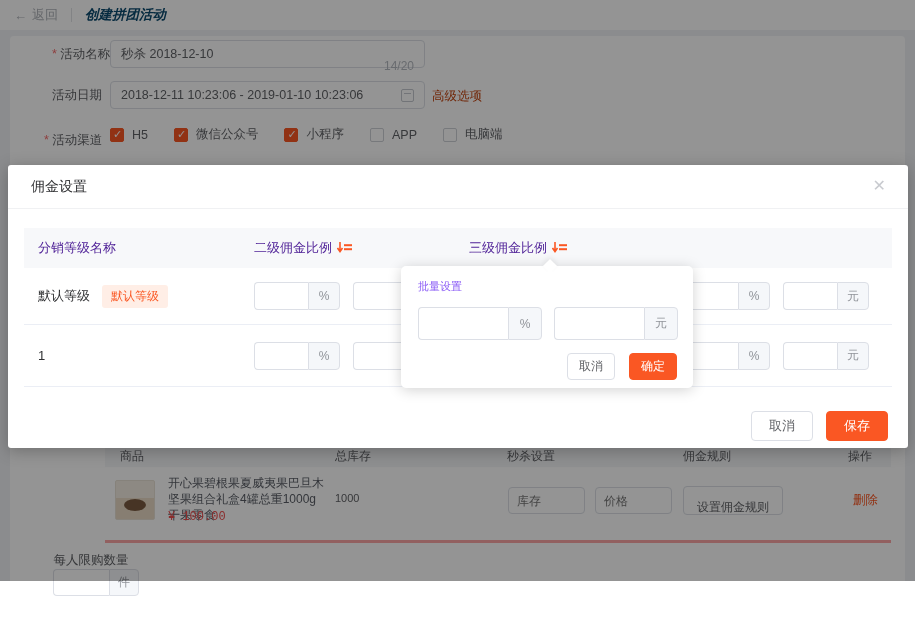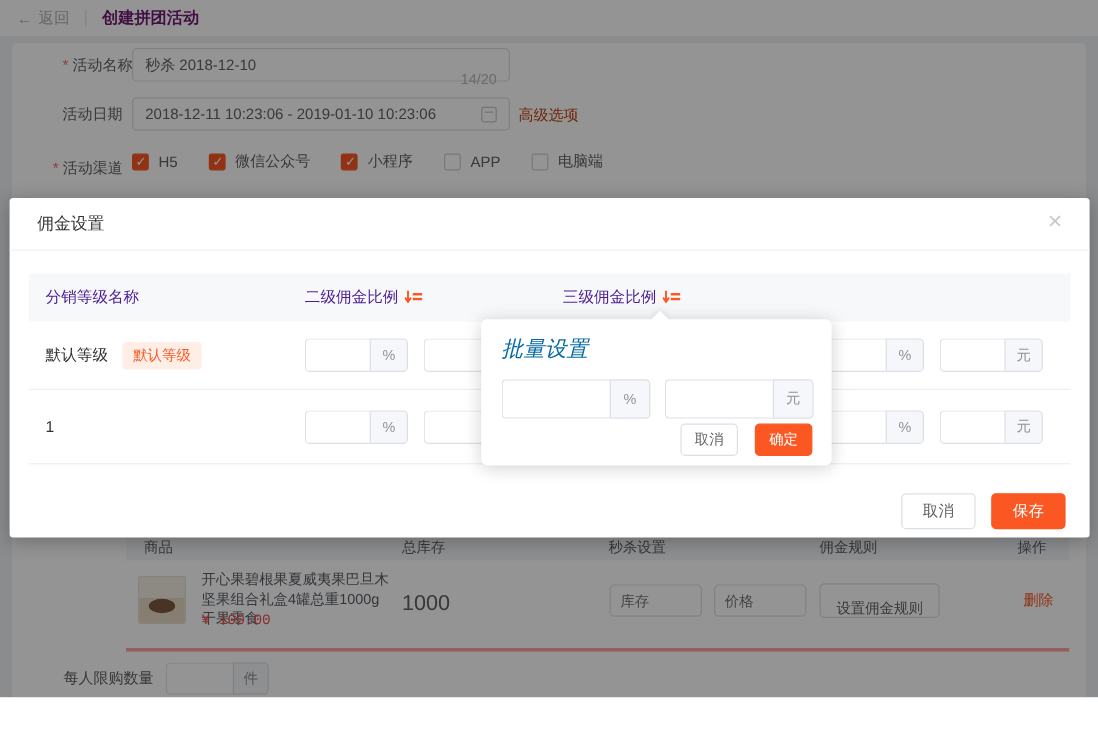--- a/index.html
+++ b/index.html
@@ -3,21 +3,21 @@
 <meta charset="utf-8">
 <style>
   * { margin:0; padding:0; box-sizing:border-box; }
   html,body { width:915px; height:621px; background:#fff; font-family:"Liberation Sans","DejaVu Sans",sans-serif; overflow:hidden; }
   .app { position:absolute; left:0; top:0; width:915px; height:581px; background:#f0f2f5; }
 
   
   .topbar { position:absolute; left:0; top:0; width:100%; height:30px; background:#fff; display:flex; align-items:center; padding-left:14px; }
   .back { color:#aeb2b8; font-size:13px; display:flex; align-items:center; gap:5px; cursor:pointer; }
   .tb-divider { width:1px; height:14px; background:#e0e2e6; margin:0 13px; }
-  .tb-title { color:#701a75; font-size:13.5px; font-weight:bold; }
+  .tb-title { color:#0c4a6e; font-size:13.5px; font-weight:bold;font-style:italic; }
 
   
   .card { position:absolute; left:10px; right:10px; top:36px; bottom:0; background:#fff; border-radius:4px 4px 0 0; }
   .frm-label { position:absolute; font-size:12.5px; color:#606266; }
   .req::before { content:"* "; color:#f56c6c; }
   .txt-input { position:absolute; height:28px; border:1px solid #dcdfe6; border-radius:4px; background:#fff; display:flex; align-items:center; padding:0 10px; font-size:12.5px; color:#606266; }
   .counter { margin-left:auto; color:#b4b8bf; font-size:12px;margin-top:24px; }
   .cal-icon { margin-left:auto; width:13px; height:13px; border:1px solid #c4c8cf; border-radius:2px; position:relative; }
   .cal-icon::before { content:""; position:absolute; left:2px; right:2px; top:3px; height:1px; background:#c4c8cf; }
   .adv-link { position:absolute; color:#c2410c; font-size:12.5px; cursor:pointer; }
@@ -29,26 +29,26 @@
   .chk-box.checked::after { content:"✓"; position:absolute; left:2px; top:-1px; color:#fff; font-size:11px; font-weight:bold; }
 
   
   .ptable-head { position:absolute; left:95px; right:14px; top:407px; height:24px; background:#f5f6f8; }
   .ph { position:absolute; top:5px; font-size:12px; color:#606266; }
   .prow { position:absolute; left:95px; right:14px; top:431px; height:76px; border-bottom:3px solid #fca5a5; }
   .thumb { position:absolute; left:10px; top:13px; width:40px; height:40px; border-radius:2px; background:linear-gradient(180deg,#f3ece2 0 45%,#e8d9c4 45% 100%); border:1px solid #e7e0d4; }
   .thumb::after { content:""; position:absolute; left:8px; top:18px; width:22px; height:12px; border-radius:50%; background:#7a5a40; }
   .pname { position:absolute; left:63px; top:8px; width:158px; font-size:12px; color:#5a5e66; line-height:16px; }
   .pprice { position:absolute; left:63px; top:43px; font-size:12px; color:#ee4f4f;font-family:Liberation Mono, monospace; }
-  .pstock { position:absolute; left:230px; top:25px; font-size:18px; color:#606266; }
+  .pstock { position:absolute; left:230px; top:25px; font-size:11px; color:#606266; }
   .mini-input { position:absolute; top:20px; height:27px; width:77px; border:1px solid #dcdfe6; border-radius:4px; background:#fff; font-size:12px; color:#a8abb2; padding:0 8px; font-family:inherit; }
   .rule-btn { position:absolute; left:578px; top:19px; height:29px; padding:12px 13px; background:#fff; border:1px solid #dcdfe6; border-radius:4px; font-size:12px; color:#606266; font-family:inherit; cursor:pointer; }
   .del-link { position:absolute; left:748px; top:25px; font-size:12.5px; color:#fa5723; cursor:pointer; }
 
-  .limit-row { position:absolute; left:43px; top:516px; display:flex; align-items:center; }
+  .limit-row { position:absolute; left:43px; top:516px; display:flex; align-items:center;flex-direction:column; }
   .limit-label { font-size:12.5px; color:#606266; margin-right:10px; }
   .grp { display:flex; }
   .grp input { border:1px solid #dcdfe6; border-right:none; border-radius:4px 0 0 4px; background:#fff; padding:0 8px; font-family:inherit; font-size:12px; color:#606266; }
   .grp .suffix { border:1px solid #dcdfe6; border-radius:0 4px 4px 0; background:#f5f7fa; color:#909399; font-size:12px; display:flex; align-items:center; justify-content:center; }
   .limit-row input { width:56px; height:27px; }
   .limit-row .suffix { width:30px; height:27px; }
 
   
   .overlay { position:absolute; left:0; top:0; width:915px; height:581px; background:rgba(0,0,0,0.42); z-index:10; }
 
@@ -74,21 +74,21 @@
   .batch-icon { width:15px; height:13px; display:inline-block; }
 
   .modal-footer { position:absolute; right:20px; bottom:7px; display:flex; gap:13px; }
   .btn { height:30px; padding:0 17px; border-radius:4px; font-size:13px; font-family:inherit; cursor:pointer; }
   .btn-plain { background:#fff; border:1px solid #dcdfe6; color:#606266; }
   .btn-primary { background:#fa5723; border:1px solid #fa5723; color:#fff; }
 
   
   .popover { position:absolute; left:401px; top:266px; width:292px; height:122px; background:#fff; border-radius:5px; box-shadow:0 2px 14px rgba(0,0,0,.18); z-index:30; }
   .popover::before { content:""; position:absolute; left:144px; top:-5px; width:10px; height:10px; background:#fff; transform:rotate(45deg); box-shadow:-2px -2px 5px rgba(0,0,0,.06); }
-  .pop-title { padding:13px 17px 0; font-size:18px; color:#0369a1;font-style:italic; }
+  .pop-title { padding:13px 17px 0; font-size:11px; color:#8b5cf6; }
   .pop-inputs { display:flex; gap:12px; padding:13px 17px 0; }
   .pop-inputs input { width:90px; height:33px; }
   .pop-inputs .suffix { width:34px; height:33px; }
   .pop-btns { position:absolute; right:16px; bottom:8px; display:flex; gap:14px; }
   .sbtn { height:27px; padding:0 11px; border-radius:4px; font-size:12px; font-family:inherit; cursor:pointer; }
 </style>
 </head>
 <body>
 
 <div class="app">

